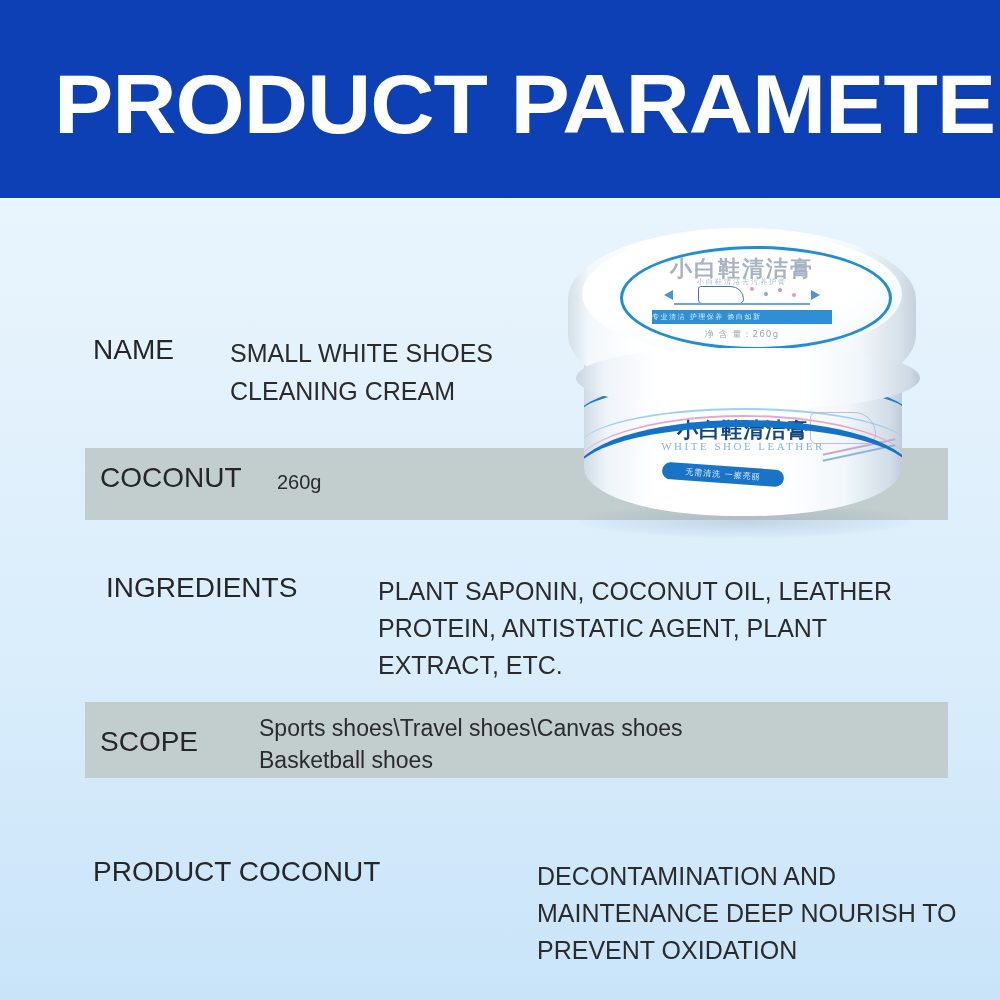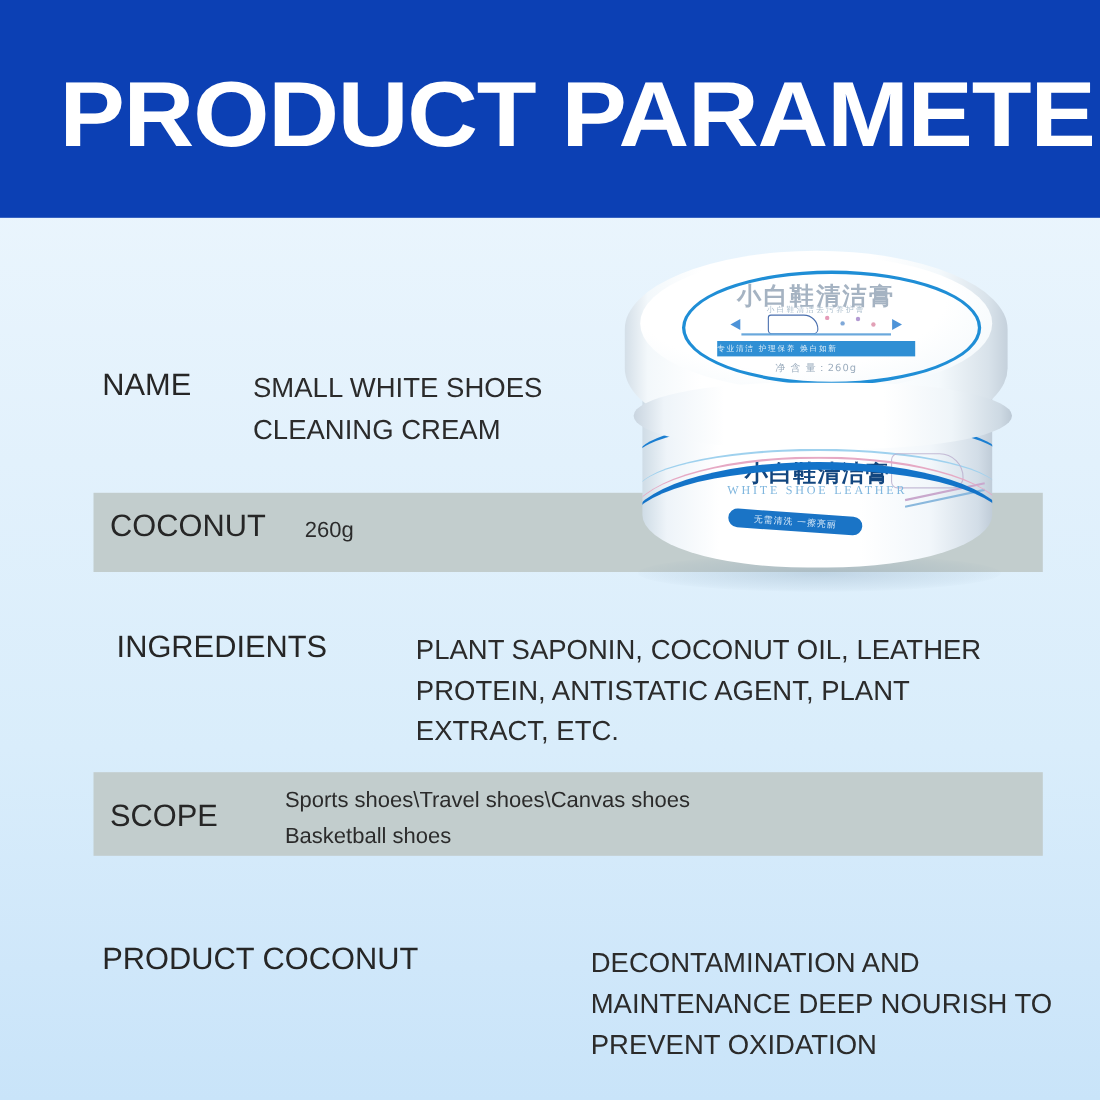--- a/index.html
+++ b/index.html
@@ -357,21 +357,21 @@
   #row-weight .row-value { left: 277px; top: 5px; font-size: 20px; }
 
   
   #row-ing { left: 0; top: 568px; }
   #row-ing .row-label { left: 106px; top: 0px; }
   #row-ing .row-value { left: 378px; top: 5px; width: 540px; line-height: 37px; }
 
   
   #row-scope { left: 0; top: 712px; }
   #row-scope .row-label { left: 100px; top: 10px; }
-  #row-scope .row-value { left: 259px; top: 0px; width: 560px; font-size: 20px; line-height: 32px; }
+  #row-scope .row-value { left: 259px; top: 0px; width: 560px; font-size: 23px; line-height: 32px; }
 
   
   #row-feat { left: 0; top: 852px; }
   #row-feat .row-label { left: 93px; top: 0px; }
   #row-feat .row-value { left: 537px; top: 6px; width: 430px; line-height: 37px; }
 </style>
 </head>
 <body>
 
 <div id="page">

